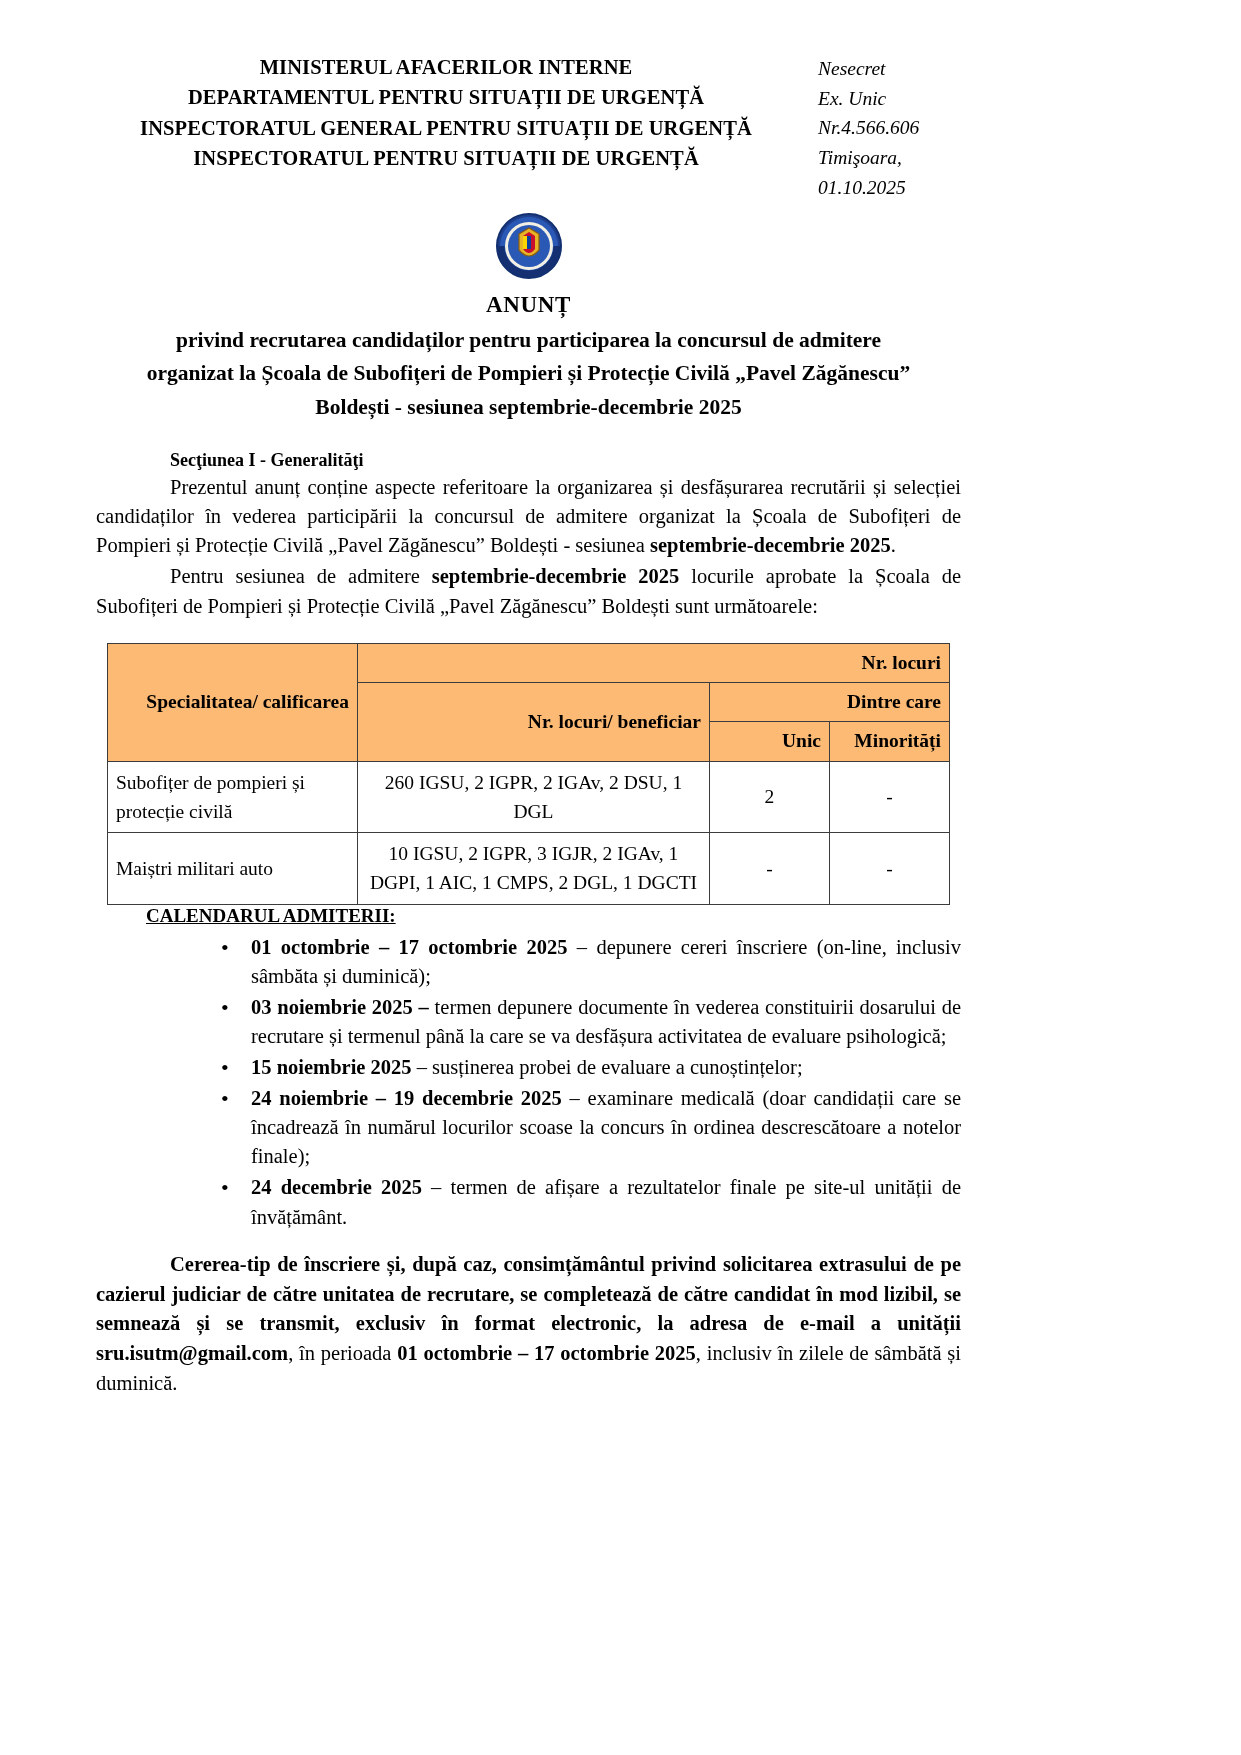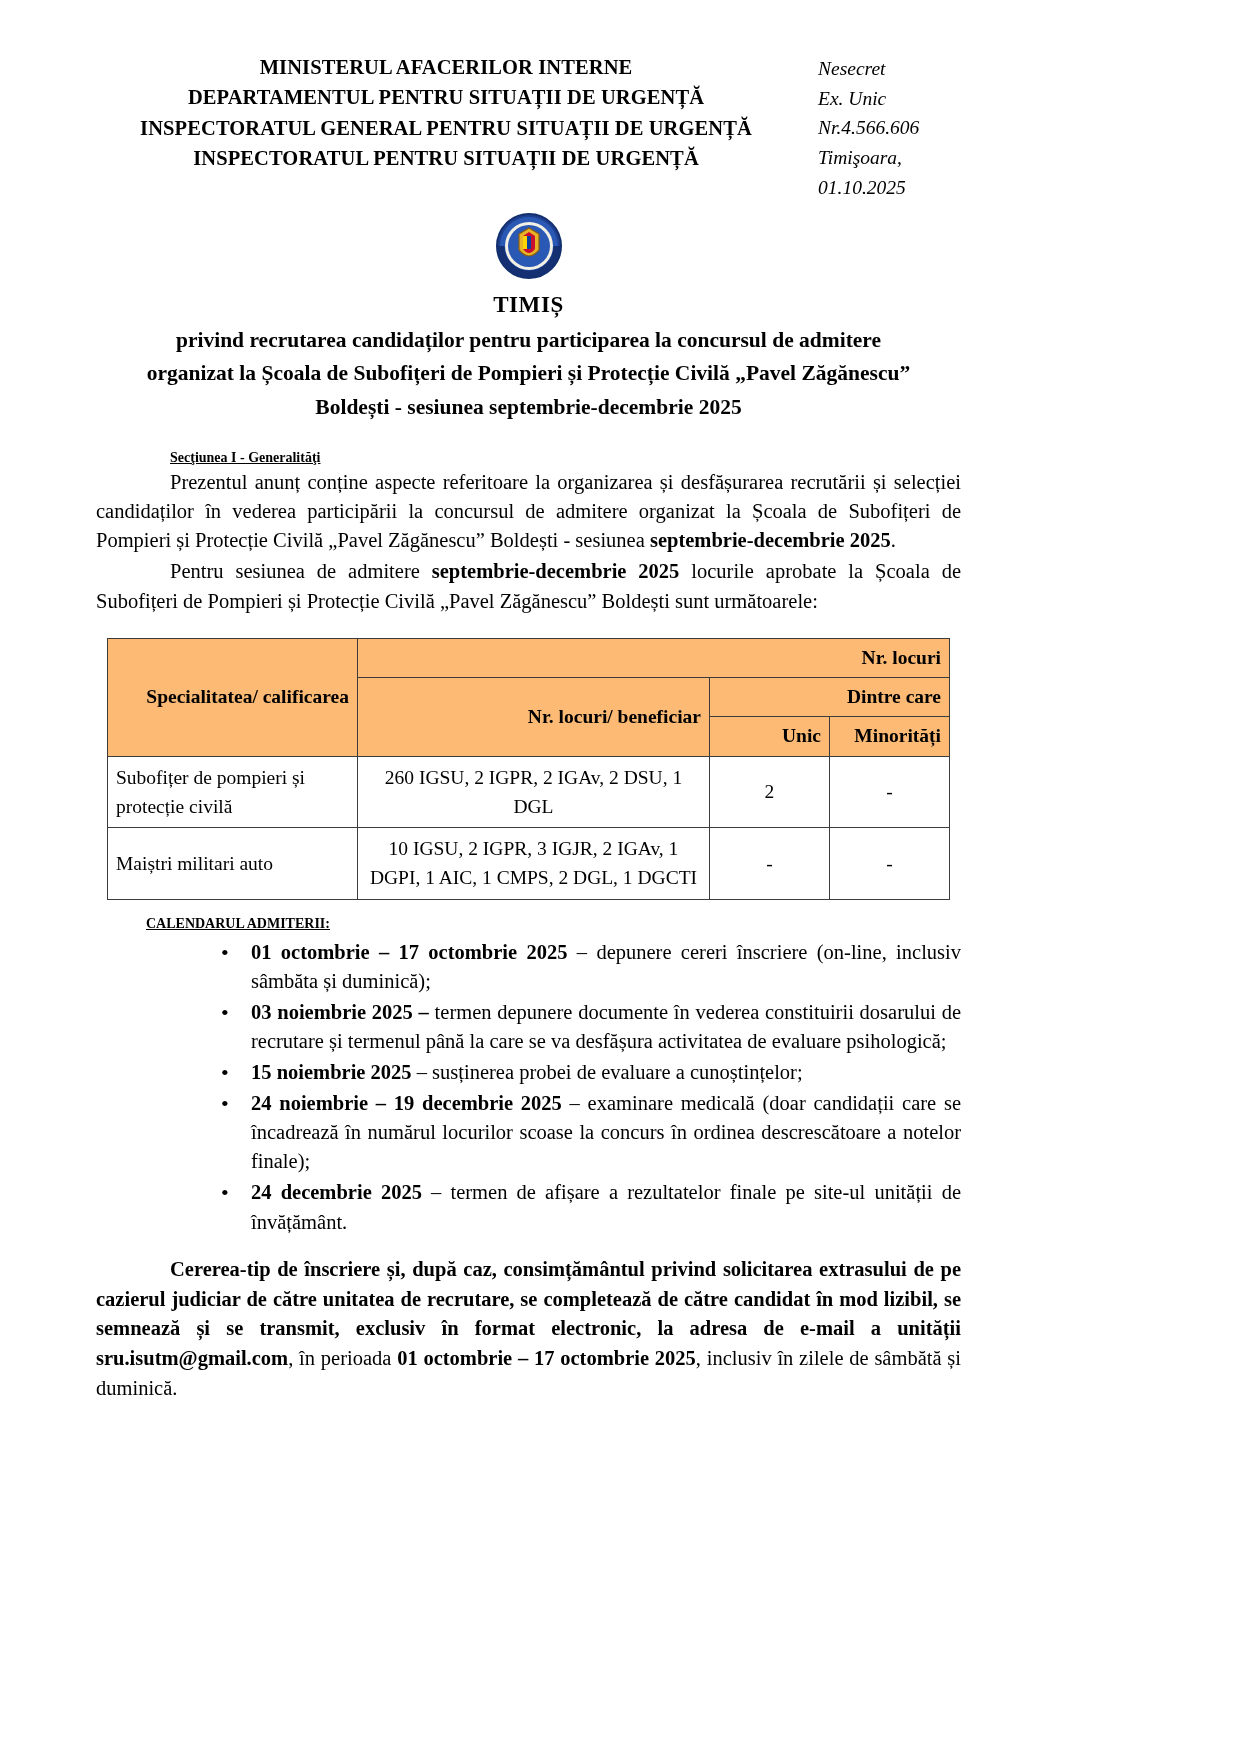--- a/index.html
+++ b/index.html
@@ -73,22 +73,21 @@
   }
   .title-sub {
     font-weight: bold;
     font-size: 21.5px;
     line-height: 1.55;
   }
 
   
   .section-head {
     font-weight: bold;
-    font-size: 14px;
-    text-decoration: underline;
+    font-size: 18px;
     margin-top: 26px;
     margin-bottom: 2px;
     padding-left: 74px;
   }
   p.body-par {
     font-size: 20.5px;
     line-height: 1.42;
     text-align: justify;
     text-justify: inter-word;
     margin: 0 0 2px 0;
@@ -122,23 +121,23 @@
   }
   td.cell-center {
     text-align: center;
     line-height: 1.5;
   }
   .row-h { height: 62px; }
 
   
   .cal-head {
     font-weight: bold;
-    font-size: 14px;
+    font-size: 19px;
     text-decoration: underline;
-    margin-top: 16px;
+    margin-top: 0;
     margin-bottom: 6px;
     padding-left: 50px;
   }
   ul.cal {
     margin: 0;
     padding-left: 125px;
     list-style: none;
   }
   ul.cal li {
     font-size: 20.5px;
@@ -196,21 +195,21 @@
         <path d="M46 26 L52 30 L52 43 Q46 51 40 43 L40 30 Z" fill="#c8102e"></path>
         <rect x="40" y="30" width="4" height="13" fill="#ffd400"></rect>
         <rect x="44" y="30" width="4" height="13" fill="#0b3fa0"></rect>
         <path d="M18 40 a28 28 0 0 0 56 0" fill="none" stroke="#143072" stroke-width="7"></path>
         <ellipse cx="46" cy="40" rx="32" ry="32" fill="none" stroke="#12306f" stroke-width="2"></ellipse>
       </svg>
     </div>
   </div>
 
   <div class="title-block">
-    <div class="title-main">TIMIȘ</div>
+    <div class="title-main">ANUNȚ</div>
     <div class="title-sub">
       <div>privind recrutarea candidaților pentru participarea la concursul de admitere</div>
       <div>organizat la Școala de Subofițeri de Pompieri și Protecție Civilă „Pavel Zăgănescu”</div>
       <div>Boldești - sesiunea septembrie-decembrie 2025</div>
     </div>
   </div>
 
   <div class="section-head">Secţiunea I - Generalităţi</div>
 
   <p class="body-par"><span>Prezentul anunț conține aspecte referitoare la organizarea și desfășurarea recrutării și selecției candidaților în vederea participării la concursul de admitere organizat la Școala de Subofițeri de Pompieri și Protecție Civilă „Pavel Zăgănescu” Boldești - sesiunea </span><b>septembrie-decembrie 2025</b><span>.</span></p>

